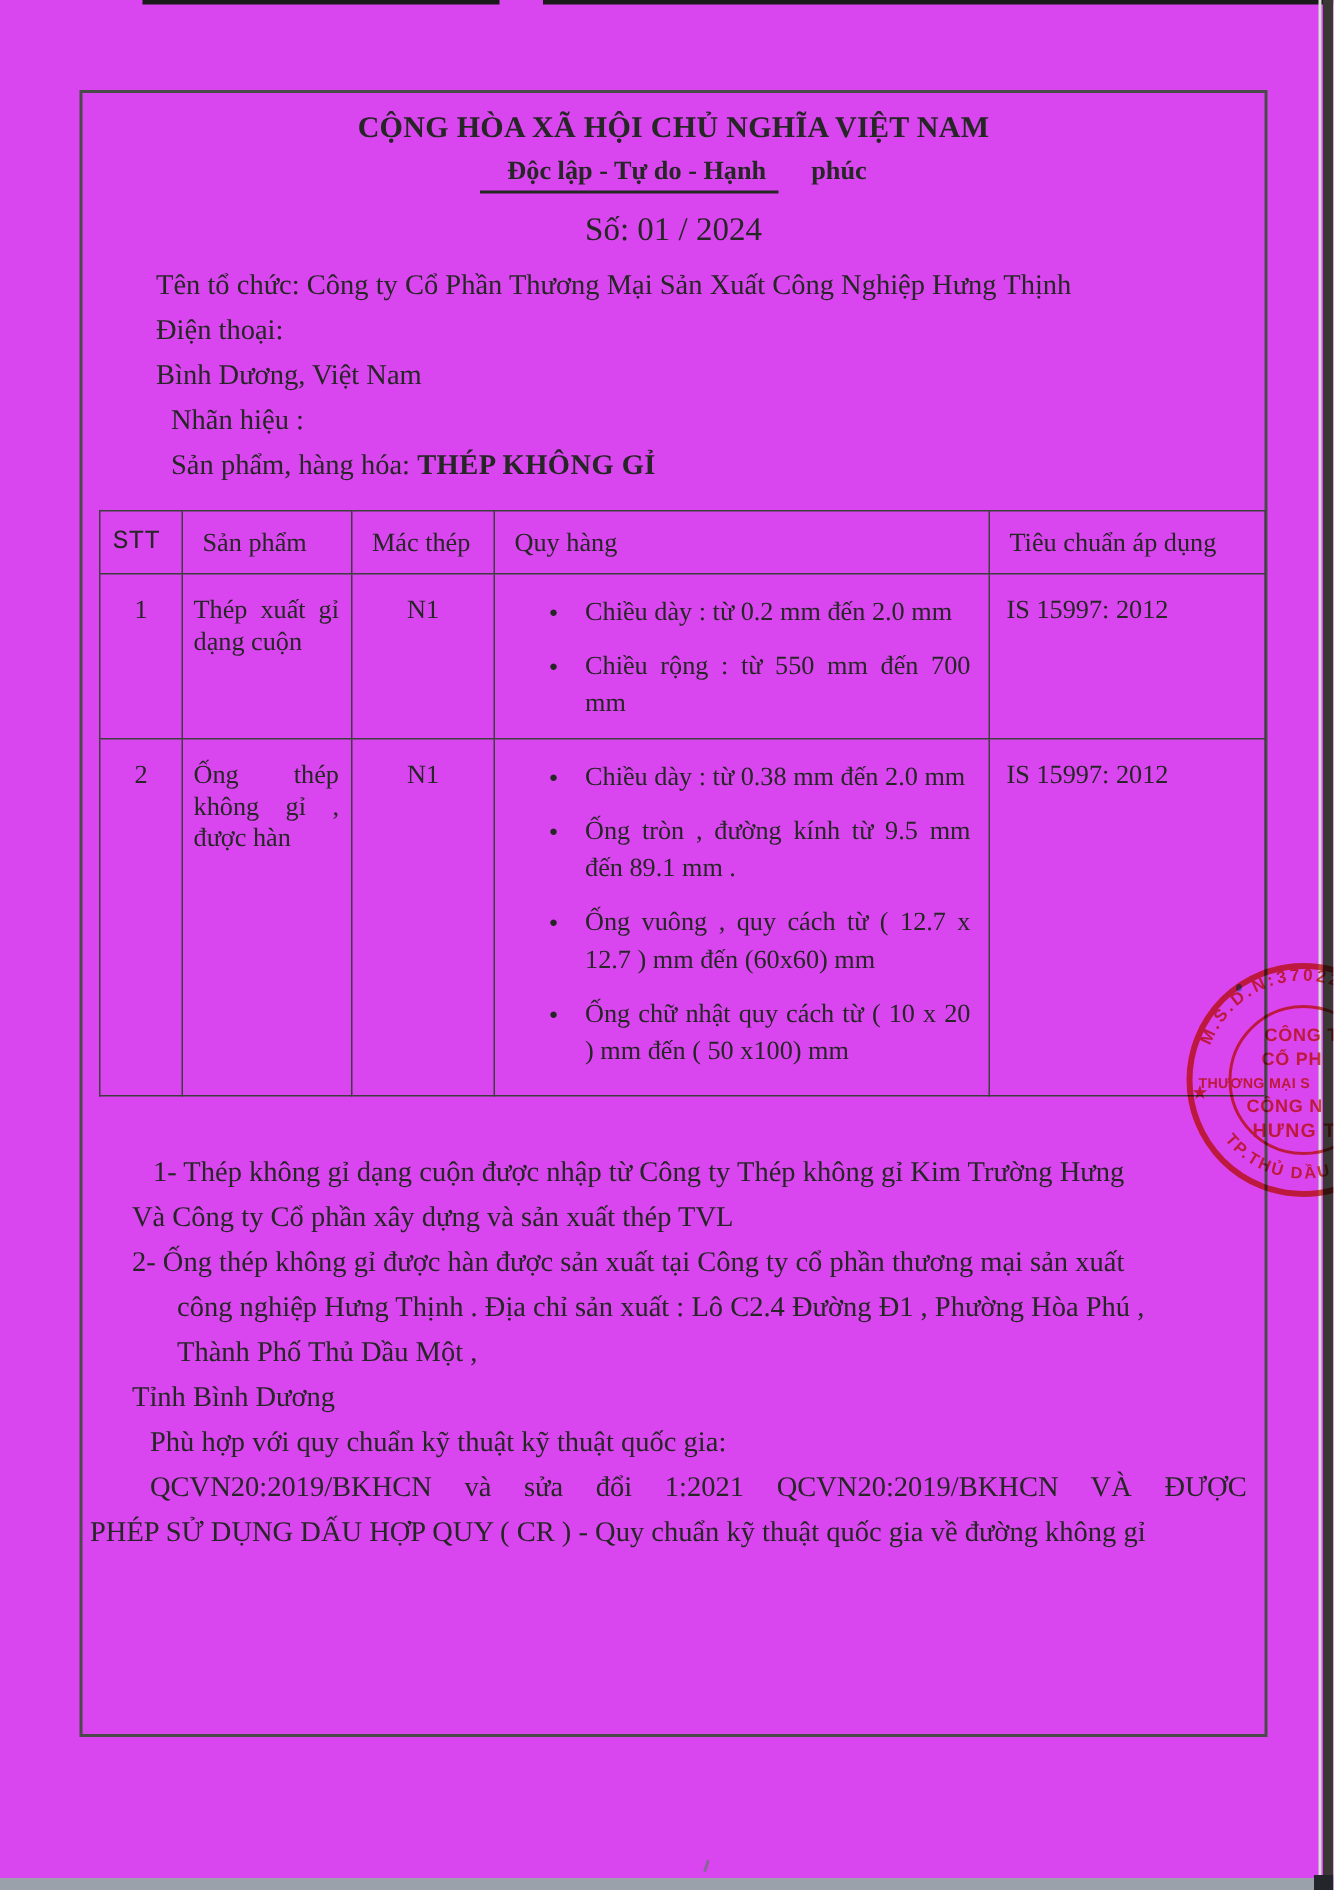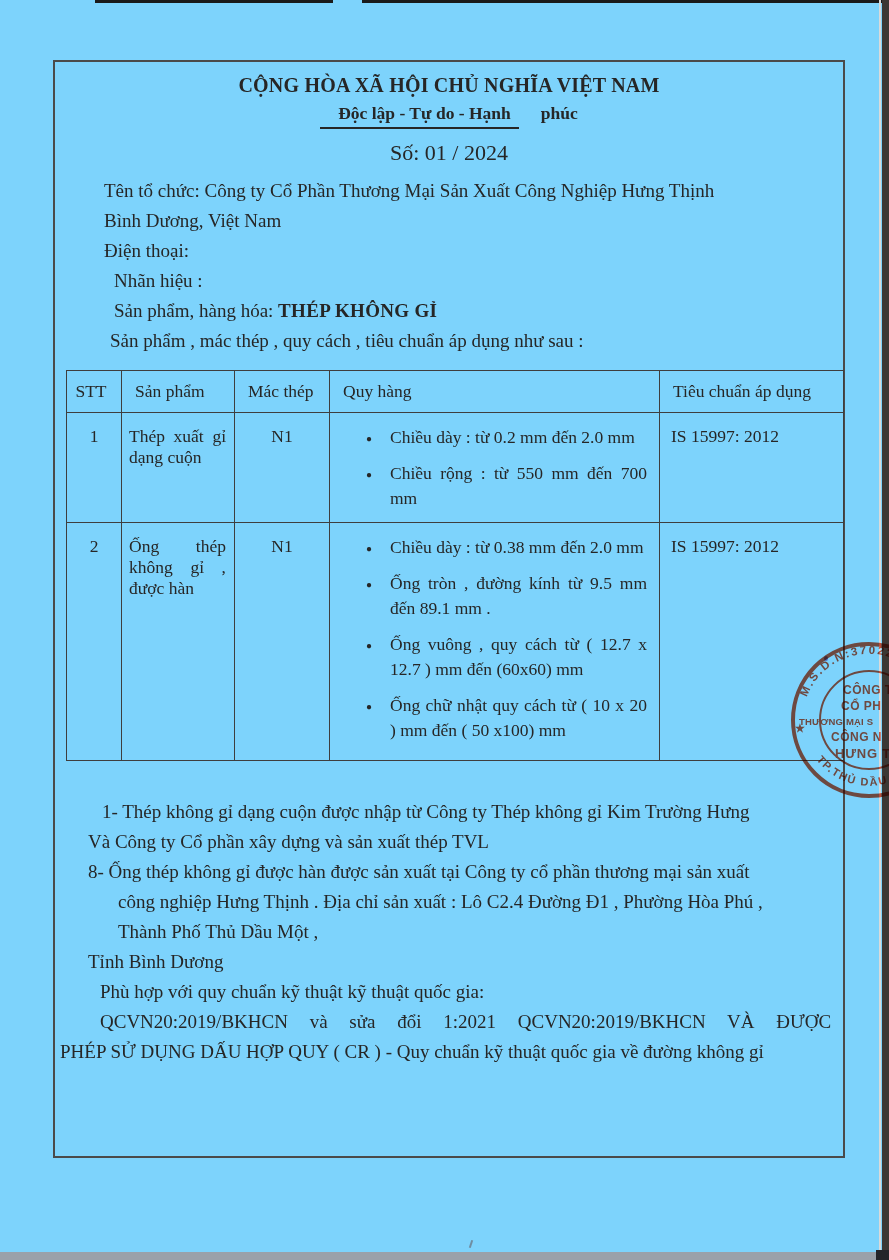--- a/index.html
+++ b/index.html
@@ -1,19 +1,19 @@
 <!DOCTYPE html>
 <html><head>
 <meta charset="utf-8">
 <style>
   html,body{margin:0;padding:0;background:#ffffff;}
   .page{
     position:relative;
     width:889px;height:1260px;
-    background:#7dd3fc;
+    background:#d946ef;
     overflow:hidden;
     font-family:"Liberation Serif", serif;
     color:#262626;
   }
   
   .edge-top-1{position:absolute;left:95px;top:0;width:238px;height:3px;background:#1a1a1a;}
   .edge-top-2{position:absolute;left:362px;top:0;width:527px;height:3px;background:#1a1a1a;}
   .edge-right-light{position:absolute;left:879px;top:0;width:2px;height:1260px;background:#d9d9d9;}
   .edge-right-dark{position:absolute;left:882px;top:0;width:7px;height:1260px;background:#3b3734;}
   .edge-bottom{position:absolute;left:0;top:1252px;width:889px;height:8px;background:#9aa1aa;}
@@ -43,21 +43,21 @@
 
   table.spec-table{
     border-collapse:collapse;margin:14px 0 0 11px;width:777px;
     table-layout:fixed;font-size:17.5px;color:#262626;
   }
   .spec-table th,.spec-table td{
     border:1.5px solid #3e3e3e;vertical-align:top;text-align:left;font-weight:normal;
     overflow:hidden;
   }
   .spec-table thead th{padding:10px 6px 10px 13px;}
-  .spec-table thead th:first-child{text-align:center;padding-left:0;}
+  .spec-table thead th:first-child{text-align:center;padding-left:0;font-family:Liberation Mono, monospace;}
   .spec-table tbody tr.r1{height:94px;}
   .spec-table tbody tr.r2{height:238px;}
   td.c-stt{text-align:center;padding-top:13px;}
   td.c-prod{padding:13px 8px 0 7px;text-align:justify;}
   td.c-grade{text-align:center;padding-top:13px;}
   td.c-specs{padding:0;}
   td.c-specs ul{list-style:none;margin:12px 0 0 0;padding:0 12px 0 60px;}
   td.c-specs li{position:relative;line-height:25px;margin-bottom:11px;text-align:justify;}
   td.c-specs li::before{content:"●";position:absolute;left:-24px;top:1px;font-size:10px;}
   td.c-std{padding:13px 6px 0 11px;}
@@ -99,25 +99,24 @@
     <div class="nat-title">CỘNG HÒA XÃ HỘI CHỦ NGHĨA VIỆT NAM</div>
 
     <div class="motto">
       <span class="u">Độc lập - Tự do - Hạnh</span><span class="t">phúc</span>
     </div>
 
     <div class="doc-num">Số: 01 / 2024</div>
 
     <div class="info">
       <div class="p49">Tên tổ chức: Công ty Cổ Phần Thương Mại Sản Xuất Công Nghiệp Hưng Thịnh</div>
+      <div class="p49">Điện thoại:</div>
       <div class="p49">Bình Dương, Việt Nam</div>
-      <div class="p49">Điện thoại:</div>
       <div class="p59">Nhãn hiệu :</div>
       <div class="p59"><span>Sản phẩm, hàng hóa: </span><b>THÉP KHÔNG GỈ</b></div>
-      <div class="p55">Sản phẩm , mác thép , quy cách , tiêu chuẩn áp dụng như sau :</div>
     </div>
 
     <table class="spec-table">
       <colgroup>
         <col style="width:55px">
           <col style="width:113px">
           <col style="width:95px">
           <col style="width:330px">
           <col style="width:184px">
       </colgroup>
@@ -156,21 +155,21 @@
               </ul>
           </td>
           <td class="c-std">IS 15997: 2012</td>
         </tr>
       </tbody>
     </table>
 
     <div class="notes">
         <div data-indent="a">1- Thép không gỉ dạng cuộn được nhập từ Công ty Thép không gỉ Kim Trường Hưng</div>
         <div data-indent="b">Và Công ty Cổ phần xây dựng và sản xuất thép TVL</div>
-        <div data-indent="b">8- Ống thép không gỉ được hàn được sản xuất tại Công ty cổ phần thương mại sản xuất</div>
+        <div data-indent="b">2- Ống thép không gỉ được hàn được sản xuất tại Công ty cổ phần thương mại sản xuất</div>
         <div data-indent="c">công nghiệp Hưng Thịnh . Địa chỉ sản xuất : Lô C2.4 Đường Đ1 , Phường Hòa Phú ,</div>
         <div data-indent="c">Thành Phố Thủ Dầu Một ,</div>
         <div data-indent="b">Tỉnh Bình Dương</div>
         <div data-indent="d">Phù hợp với quy chuẩn kỹ thuật kỹ thuật quốc gia:</div>
         <div data-indent="d" data-spread="true">QCVN20:2019/BKHCN và sửa đổi 1:2021 QCVN20:2019/BKHCN VÀ ĐƯỢC</div>
         <div data-indent="e">PHÉP SỬ DỤNG DẤU HỢP QUY ( CR ) -  Quy chuẩn kỹ thuật quốc gia về đường không gỉ</div>
       </div>
 
   </div>
 

